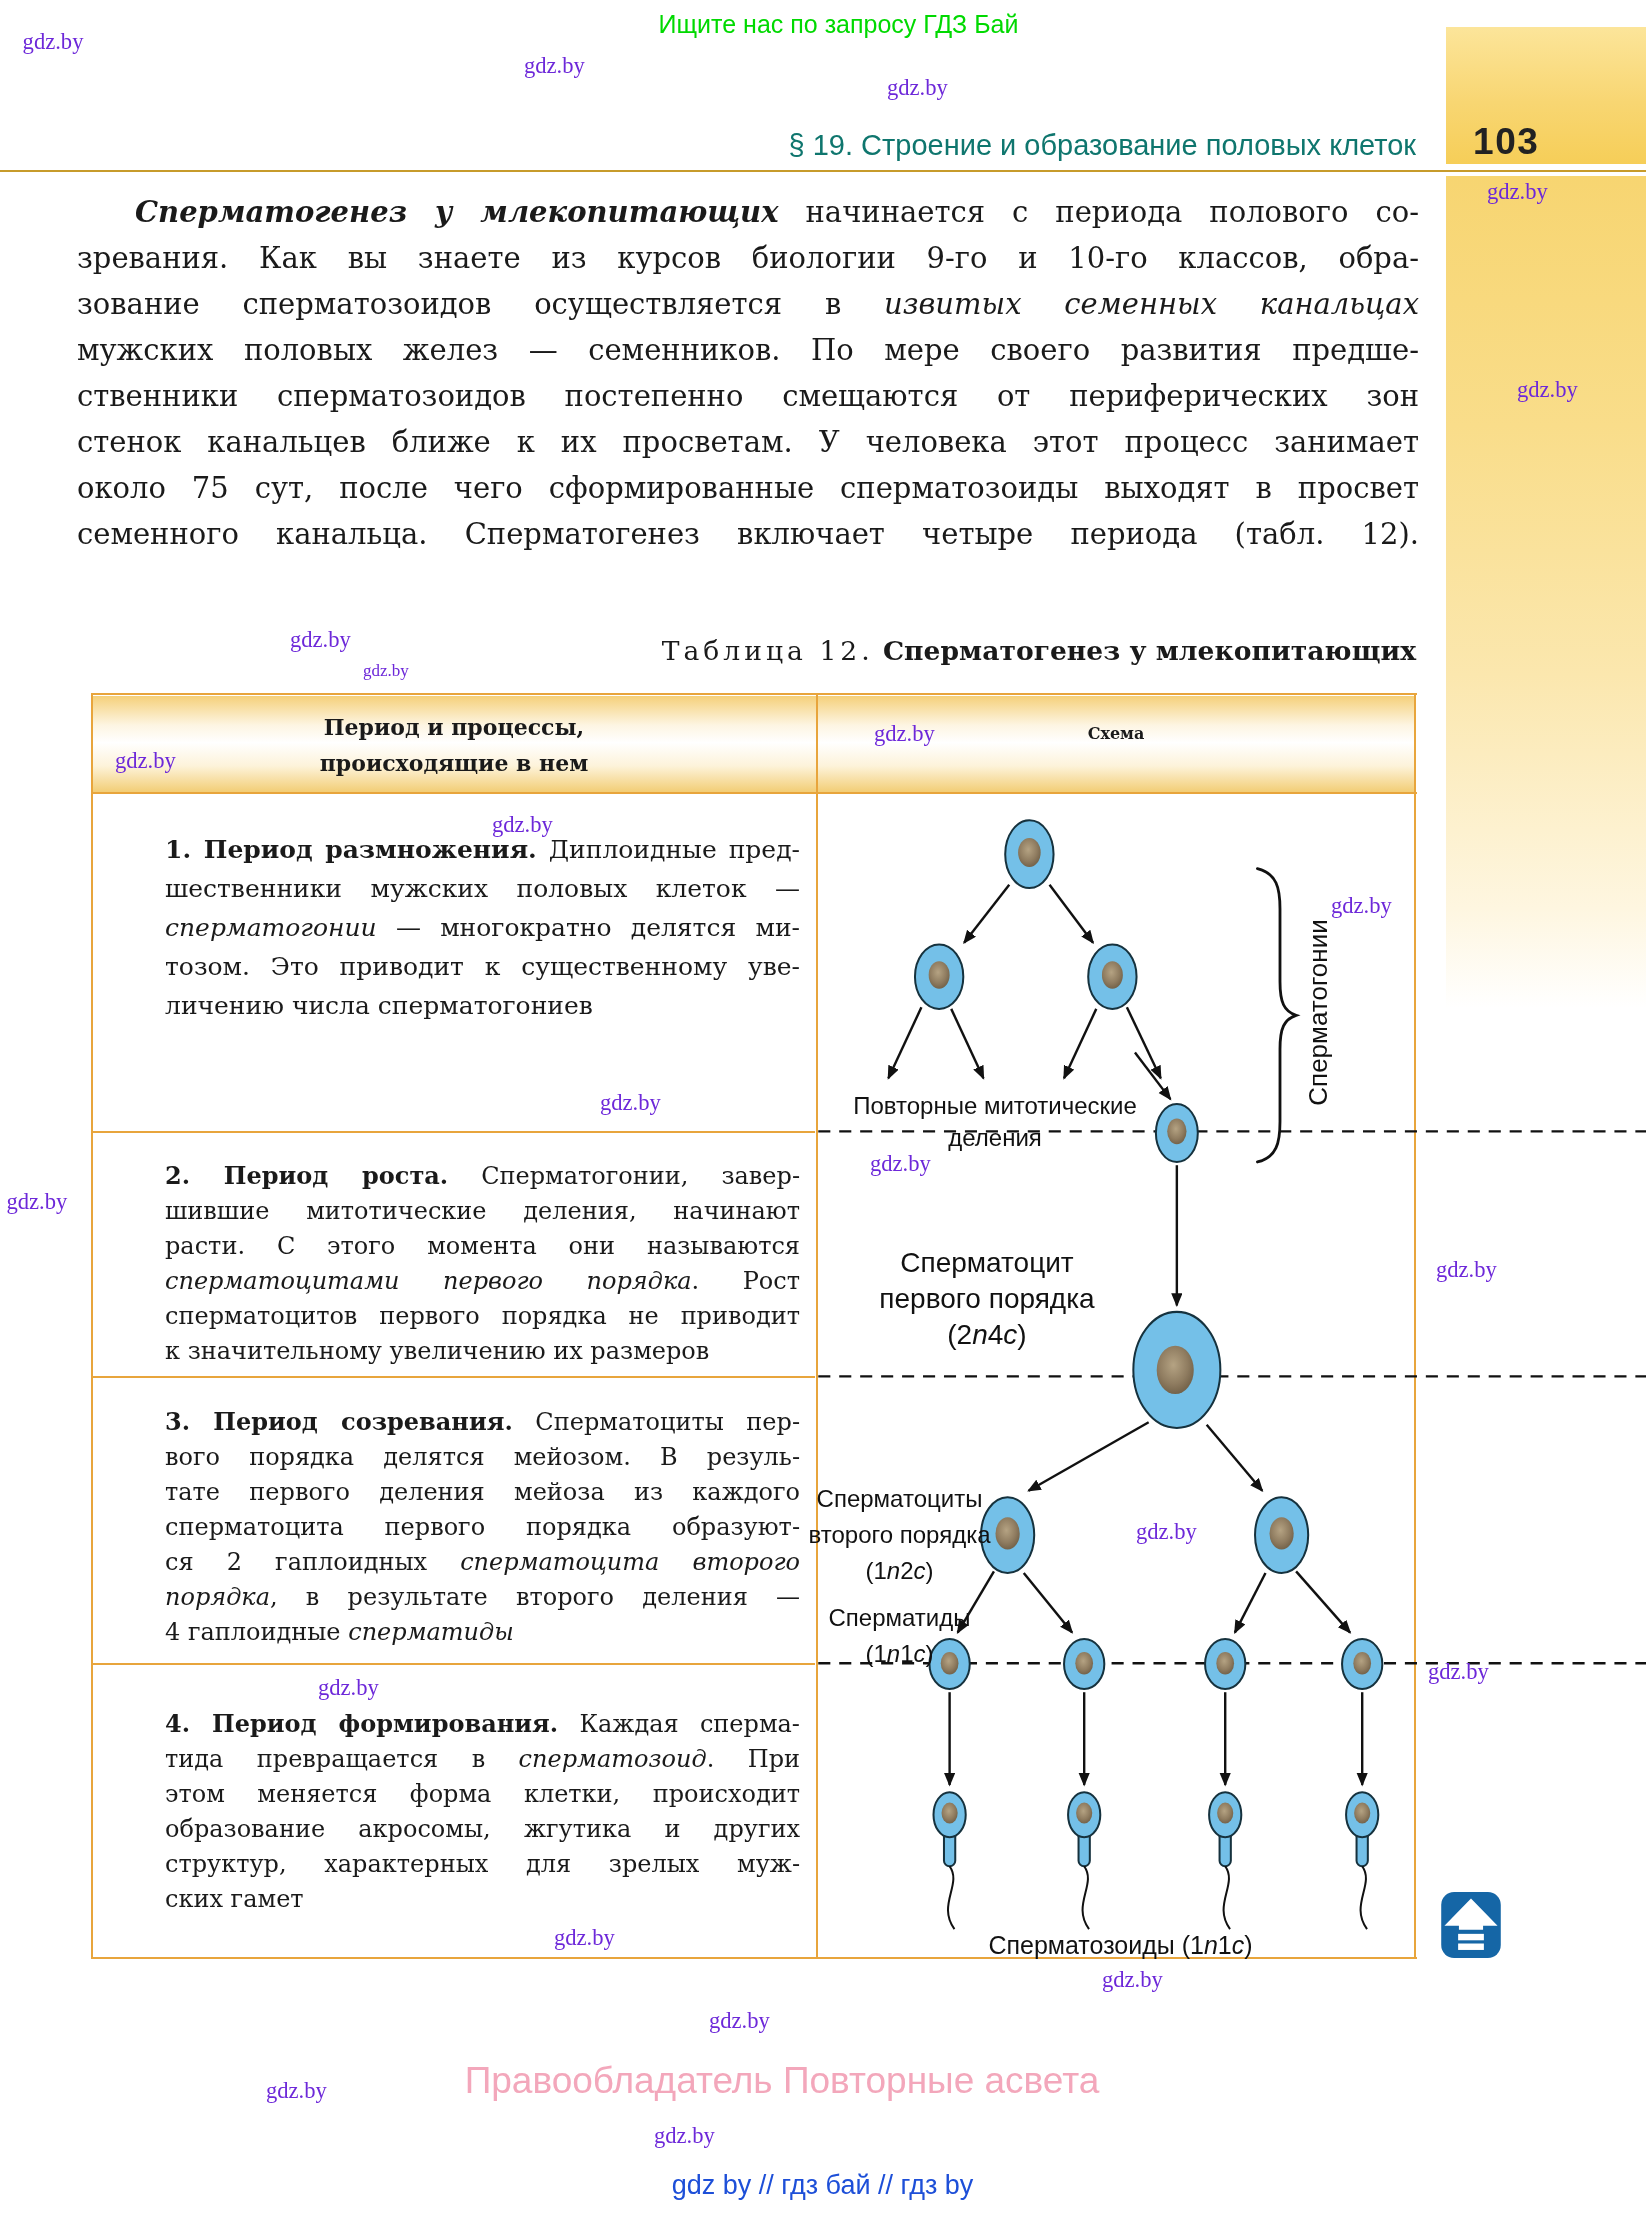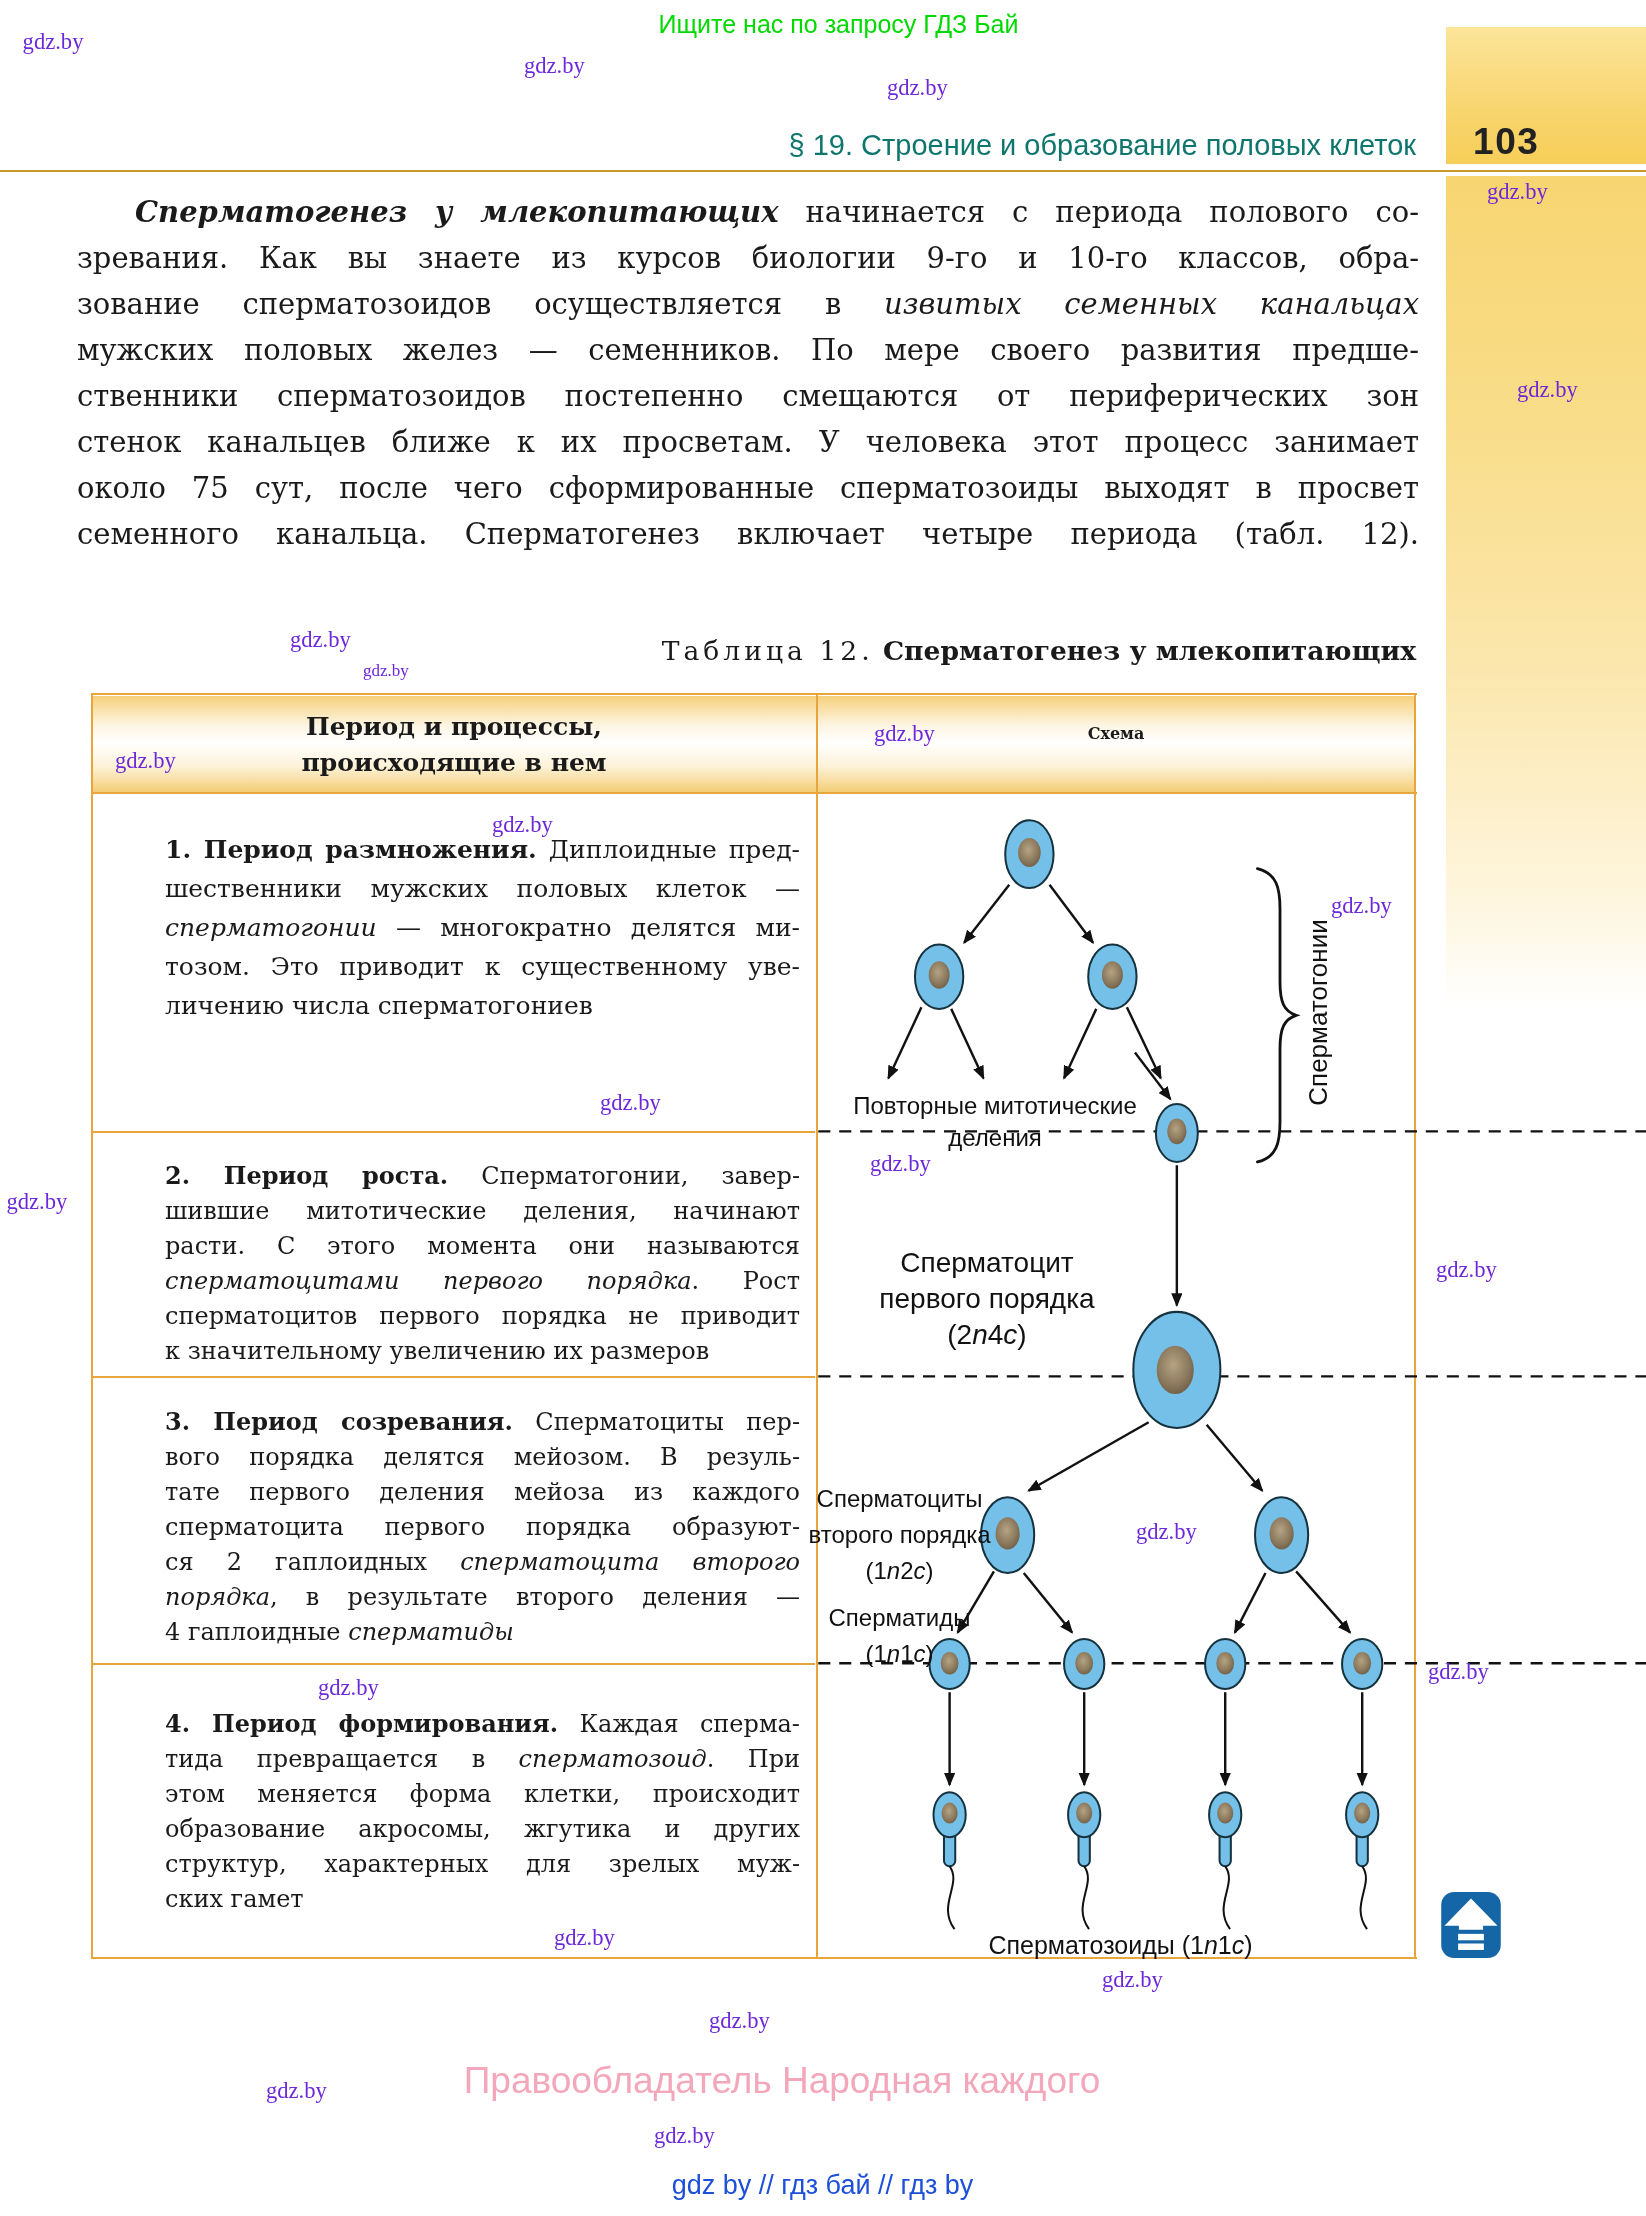--- a/index.html
+++ b/index.html
@@ -34,21 +34,21 @@
   .tline{background:var(--accent_orange);z-index:5;}
   #t-top{left:91px;top:693px;width:1326px;height:2.4px;}
   #t-bottom{left:91px;top:1957px;width:1326px;height:2.4px;}
   #t-left{left:91px;top:693px;width:2.4px;height:1266px;}
   #t-right{left:1414px;top:693px;width:2.4px;height:1266px;}
   #t-mid{left:816px;top:693px;width:2.4px;height:1266px;}
   #t-hdr-bot{left:91px;top:792px;width:1326px;height:2.4px;}
   .rowline{left:93px;width:722px;height:2.4px;}
   #t-hdrbg{left:93px;top:696px;width:1321px;height:97px;z-index:3;
     background:linear-gradient(180deg,#f5d07a 0%,#fdf5e2 30%,#ffffff 48%,#fdf3da 72%,#f2cc72 100%);}
-  #col1-header{left:93px;top:709px;width:722px;font-size:25px;font-weight:700;line-height:36px;z-index:6;}
+  #col1-header{left:93px;top:709px;width:722px;font-size:22px;font-weight:700;line-height:36px;z-index:6;}
   #col2-header{left:818px;top:724px;width:596px;font-size:16px;font-weight:700;z-index:6;}
   
   .rowtext{left:165px;width:635px;z-index:6;}
   .rowtext .tl{text-align:justify;text-align-last:justify;}
   .rowtext .tl:last-child{text-align-last:left;}
   #row1{top:830px;font-size:25px;line-height:39px;}
   #row2{top:1158px;font-size:24px;line-height:35px;}
   #row3{top:1404px;font-size:24px;line-height:35px;}
   #row4{top:1706px;font-size:24px;line-height:35px;}
   
@@ -258,21 +258,21 @@
     <div>Сперматоциты</div>
     <div>второго порядка</div>
     <div><span>(1</span><span class="i">n</span><span>2</span><span class="i">c</span><span>)</span></div>
   </div>
   <div class="abs dlabel" id="lbl-std">
     <div>Сперматиды</div>
     <div><span>(1</span><span class="i">n</span><span>1</span><span class="i">c</span><span>)</span></div>
   </div>
   <div class="abs dlabel" id="lbl-szo"><span>Сперматозоиды (1</span><span class="i">n</span><span>1</span><span class="i">c</span><span>)</span></div>
 
-  <div class="abs sans center" id="copyright">Правообладатель Народная каждого</div>
+  <div class="abs sans center" id="copyright">Правообладатель Повторные асвета</div>
   <div class="abs sans center" id="links">gdz by  //  гдз бай  //  гдз by</div>
 
   <svg class="abs" id="home-icon" width="60" height="66" viewBox="0 0 74 82">
     <rect x="0" y="0" width="74" height="82" rx="16" fill="#1566A6"></rect>
     <polygon points="37,8 70,42 52,42 52,47 22,47 22,42 4,42" fill="#ffffff"></polygon>
     <rect x="21" y="52" width="32" height="8" fill="#ffffff"></rect>
     <rect x="21" y="64" width="32" height="8" fill="#ffffff"></rect>
   </svg>
 
   <div id="wm-layer">

